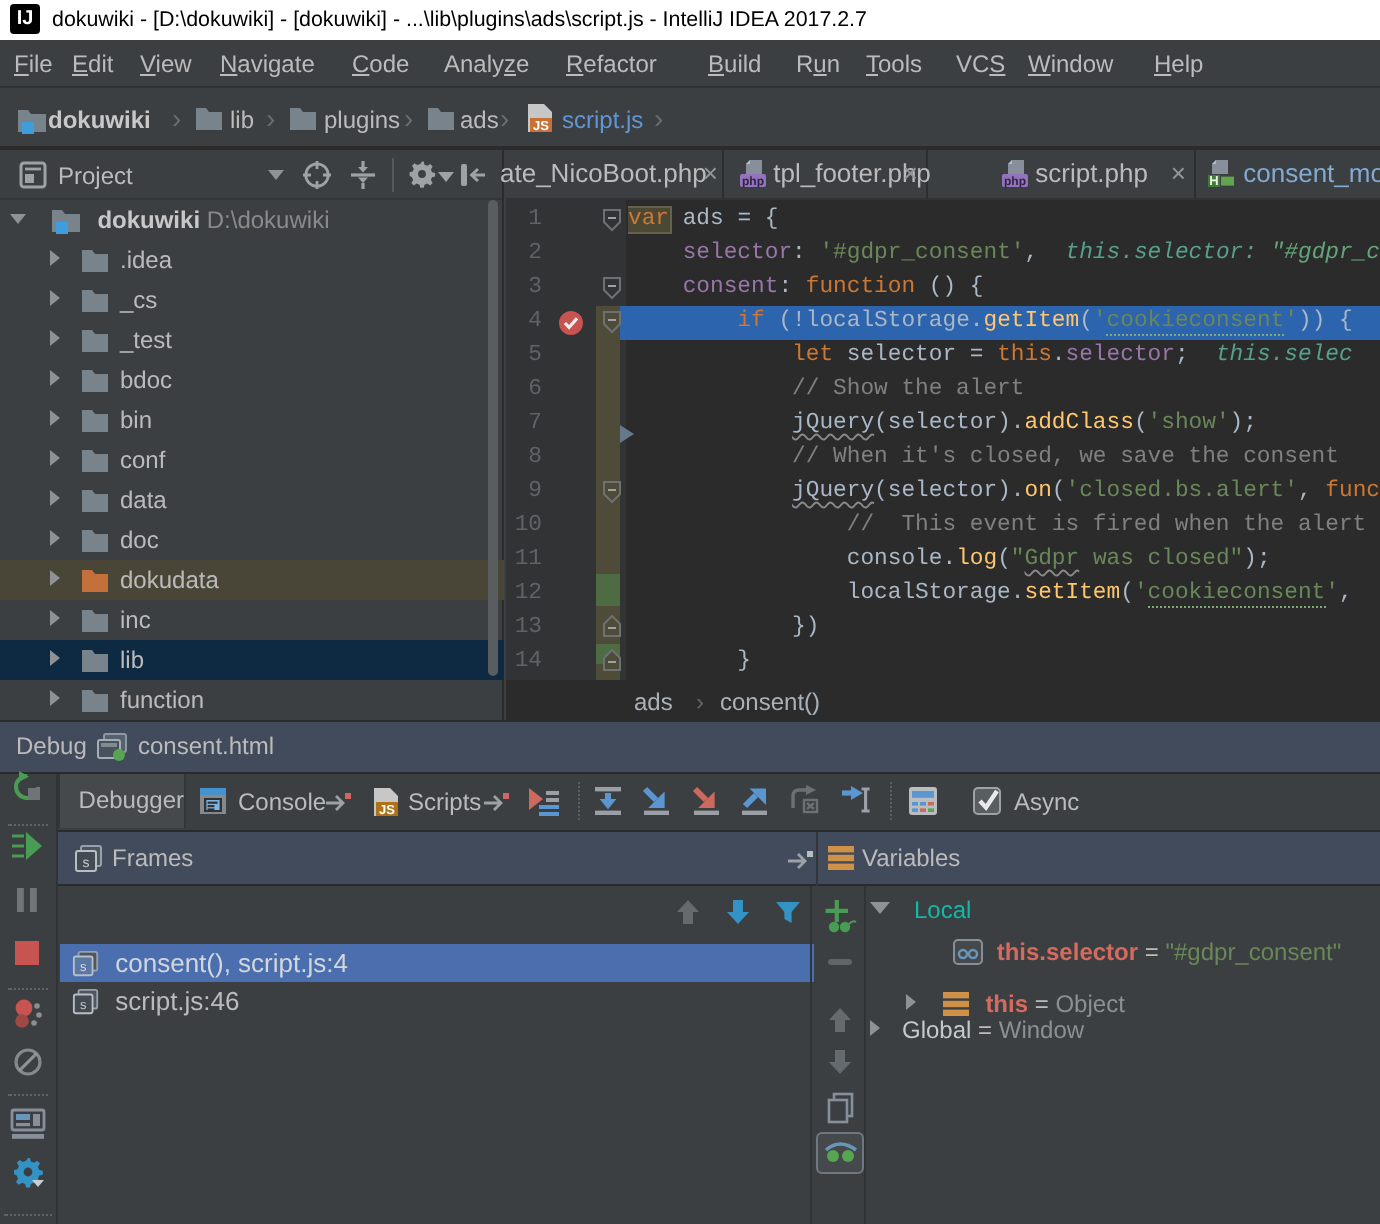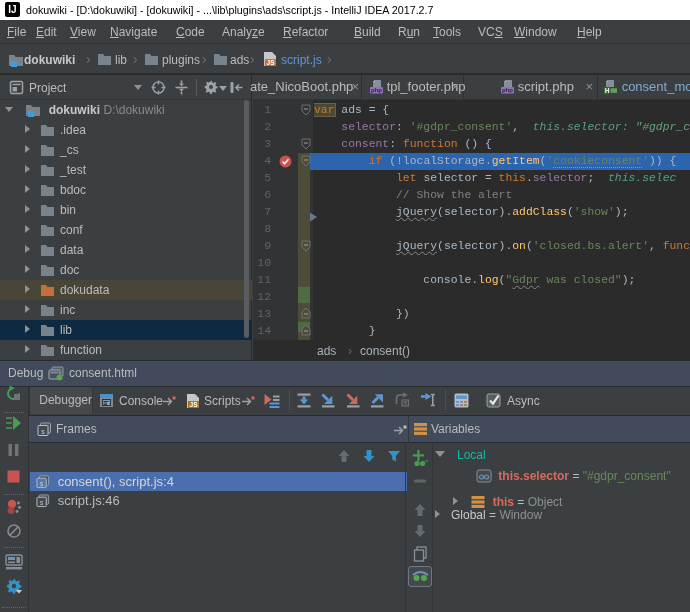--- a/index.html
+++ b/index.html
@@ -241,22 +241,25 @@
           <circle cx="6.5" cy="6.5" r="6" fill="#c75450"></circle>
           <path d="M3.5 6.5 l2 2.2 4-4.5" fill="none" stroke="#eee" stroke-width="1.6"></path>
         </svg>
       <div class="cl" style="top:2px"><span class="k" style="background:#4c4836;box-shadow:0 0 0 1px #67604a">var</span><span class="w"> ads = {</span></div>
       <div class="cl" style="top:19px"><span class="p">    selector</span><span class="w">: </span><span class="s">'#gdpr_consent'</span><span class="w">,  </span><span class="hint">this.selector: </span><span class="hs">"#gdpr_co</span></div>
       <div class="cl" style="top:36px"><span class="p">    consent</span><span class="w">: </span><span class="k">function </span><span class="w">() {</span></div>
       <div class="cl" style="top:53px"><span class="k">        if </span><span class="w">(!localStorage.</span><span class="m">getItem</span><span class="w">(</span><span class="s">'</span><span class="s ul">cookieconsent</span><span class="s">'</span><span class="w">)) {</span></div>
       <div class="cl" style="top:70px"><span class="k">            let </span><span class="w">selector = </span><span class="k">this</span><span class="w">.</span><span class="p">selector</span><span class="w">;  </span><span class="hint">this.selec</span></div>
       <div class="cl" style="top:87px"><span class="c">            // Show the alert</span></div>
       <div class="cl" style="top:104px"><span class="w">            <span class="wv">jQuery</span>(selector).</span><span class="m">addClass</span><span class="w">(</span><span class="s">'show'</span><span class="w">);</span></div>
+      <div class="cl" style="top:121px"><span class="c">            // When it's closed, we save the consent</span></div>
       <div class="cl" style="top:138px"><span class="w">            <span class="wv">jQuery</span>(selector).</span><span class="m">on</span><span class="w">(</span><span class="s">'closed.bs.alert'</span><span class="w">, </span><span class="k">functio</span></div>
+      <div class="cl" style="top:155px"><span class="c">                //  This event is fired when the alert</span></div>
       <div class="cl" style="top:172px"><span class="w">                console.</span><span class="m">log</span><span class="w">(</span><span class="s">"<span class="wv">Gdpr</span> was closed"</span><span class="w">);</span></div>
+      <div class="cl" style="top:189px"><span class="w">                localStorage.</span><span class="m">setItem</span><span class="w">(</span><span class="s">'</span><span class="s ul">cookieconsent</span><span class="s">'</span><span class="w">,</span></div>
       <div class="cl" style="top:206px"><span class="w">            })</span></div>
       <div class="cl" style="top:223px"><span class="w">        }</span></div>
       <svg style="position:absolute;left:56px;top:112px" width="9" height="10" viewBox="0 0 9 10">
           <path d="M1 0.5 l7 4.5 -7 4.5 z" fill="#66798c"></path>
         </svg>
         <svg class="fold" style="position:absolute;left:48px;top:4px" width="10" height="12" viewBox="0 0 10 12">
           <path d="M1 1 h8 v6 l-4 4 -4 -4 z" fill="#313335" stroke="#6e7173"></path>
           <path d="M3 5 h4" stroke="#9da2a6"></path>
         </svg>
       <svg class="fold" style="position:absolute;left:48px;top:38px" width="10" height="12" viewBox="0 0 10 12">

